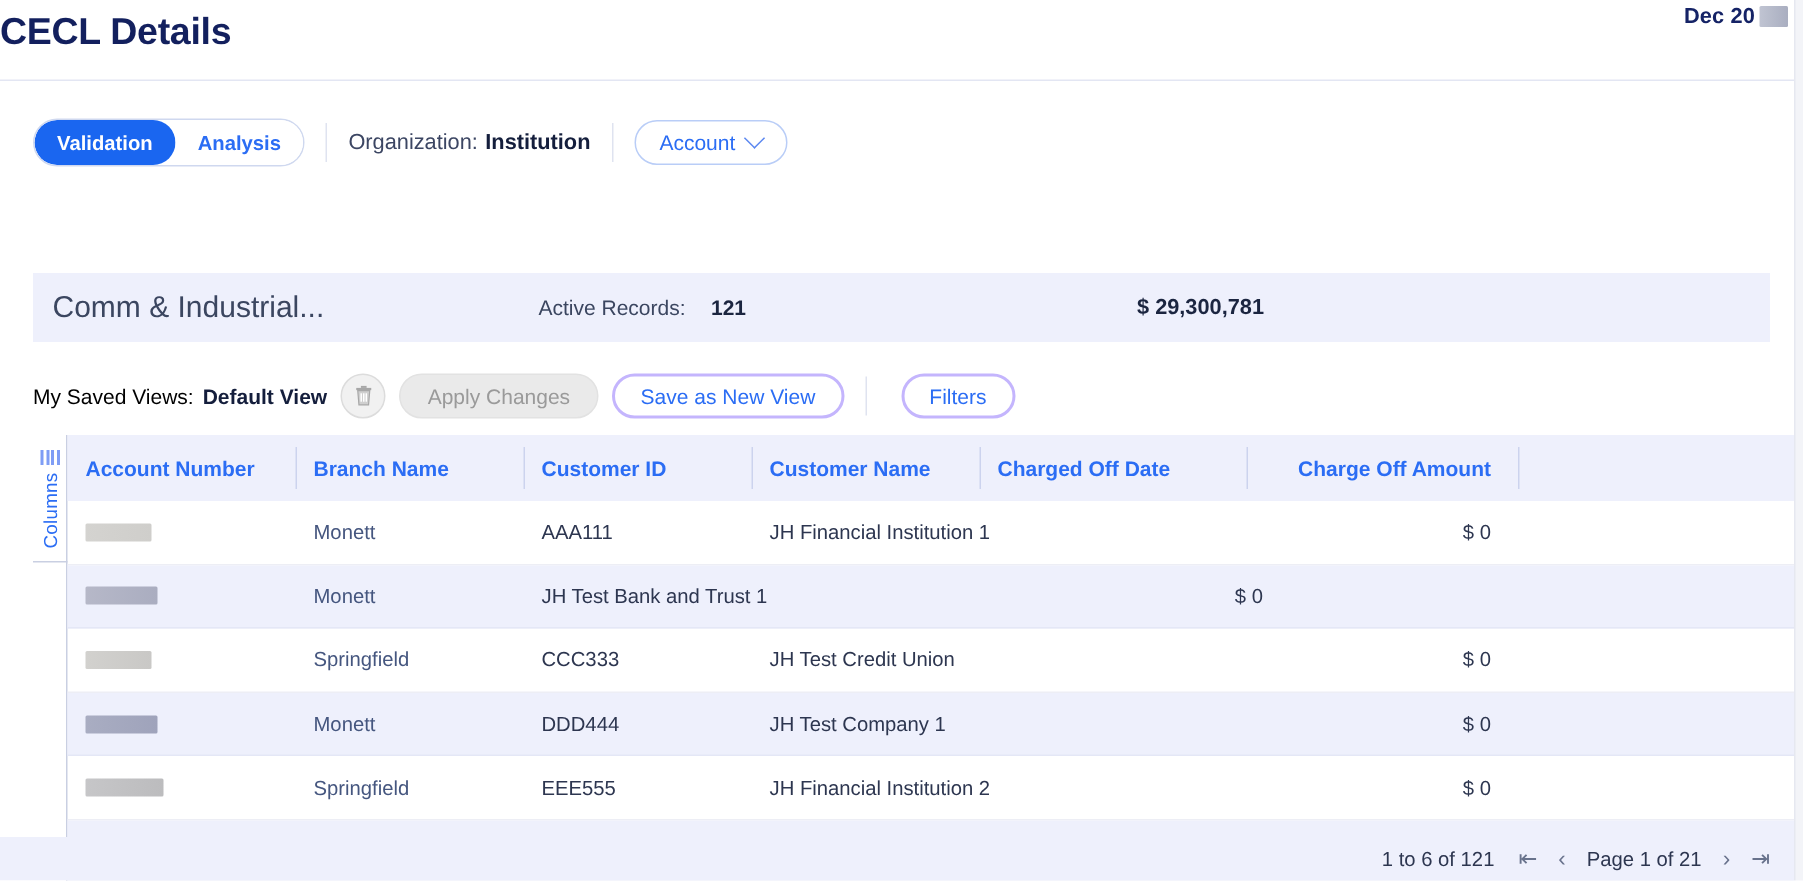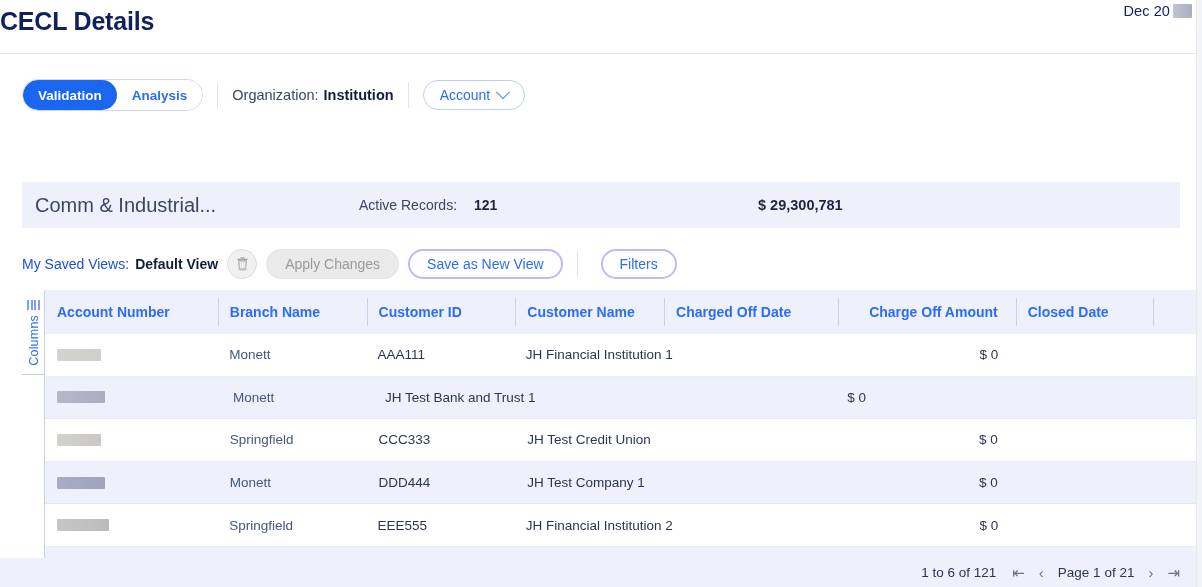--- a/index.html
+++ b/index.html
@@ -19,21 +19,21 @@
   
   .top-date {
     position: absolute;
     top: 0;
     right: 10px;
     height: 22px;
     display: flex;
     align-items: center;
     gap: 0px;
     font-size: 14.5px;
-    font-weight: 400;
+    font-weight: 700;
     color: #152366;
     letter-spacing: .1px;
   }
   .redact-inline {
     display: inline-block;
     width: 19px;
     height: 14px;
     margin-left: 3px;
     background: linear-gradient(90deg,#c0c4d2,#a9aec0);
     border-radius: 1px;
@@ -174,21 +174,21 @@
 
   
   .views-row {
     position: absolute;
     left: 22px;
     top: 193px;
     display: flex;
     align-items: center;
     height: 34px;
   }
-  .views-label { font-size: 14px; color: #1d4ed8; }
+  .views-label { font-size: 14px; color: #000000; }
   .views-value { font-size: 14px; color: #141e3c; font-weight: 700; margin-left: 6px; }
   .icon-round-btn {
     width: 30px; height: 30px;
     margin-left: 9px;
     border-radius: 50%;
     background: #f1f1f1;
     border: 1px solid #dcdcdc;
     display: flex; align-items: center; justify-content: center;
     cursor: pointer;
     padding: 0;
@@ -318,21 +318,21 @@
   .td.branch { color: #45567f; }
   .td.num { justify-content: flex-end; padding-right: 18px; color: #2d3650; }
   .redact-cell {
     display: inline-block;
     height: 12px;
     border-radius: 1px;
   }
 
   
   .c-acct   { width: 152px; }
-  .c-branch { width: 152px; margin-left: 24px; }
+  .c-branch { width: 152px; }
   .c-custid { width: 152px; }
   .c-custname { width: 152px; }
   .c-chgdate { width: 178px; }
   .c-chgamt { width: 181px; }
   .c-closed { width: 140px; }
   .c-extra  { width: 44px; }
 
   
   .footer {
     position: absolute;
@@ -433,21 +433,20 @@
     </div>
 
     <div class="grid">
       <div class="grid-head">
         <div class="th first c-acct">Account Number</div>
         <div class="th c-branch">Branch Name</div>
         <div class="th c-custid">Customer ID</div>
         <div class="th c-custname">Customer Name</div>
         <div class="th c-chgdate">Charged Off Date</div>
         <div class="th c-chgamt num">Charge Off Amount</div>
-        <div class="th c-closed">Closed Date</div>
         <div class="th c-extra"></div>
       </div>
 
       <div class="grid-body" id="grid-body">
           <div class="tr">
             <div class="td c-acct">
               <span class="redact-cell" style="width: 44px; background: linear-gradient(90deg, rgb(212, 211, 208), rgb(207, 206, 203));"></span>
             </div>
             <div class="td c-branch branch">Monett</div>
             <div class="td c-custid">AAA111</div>

